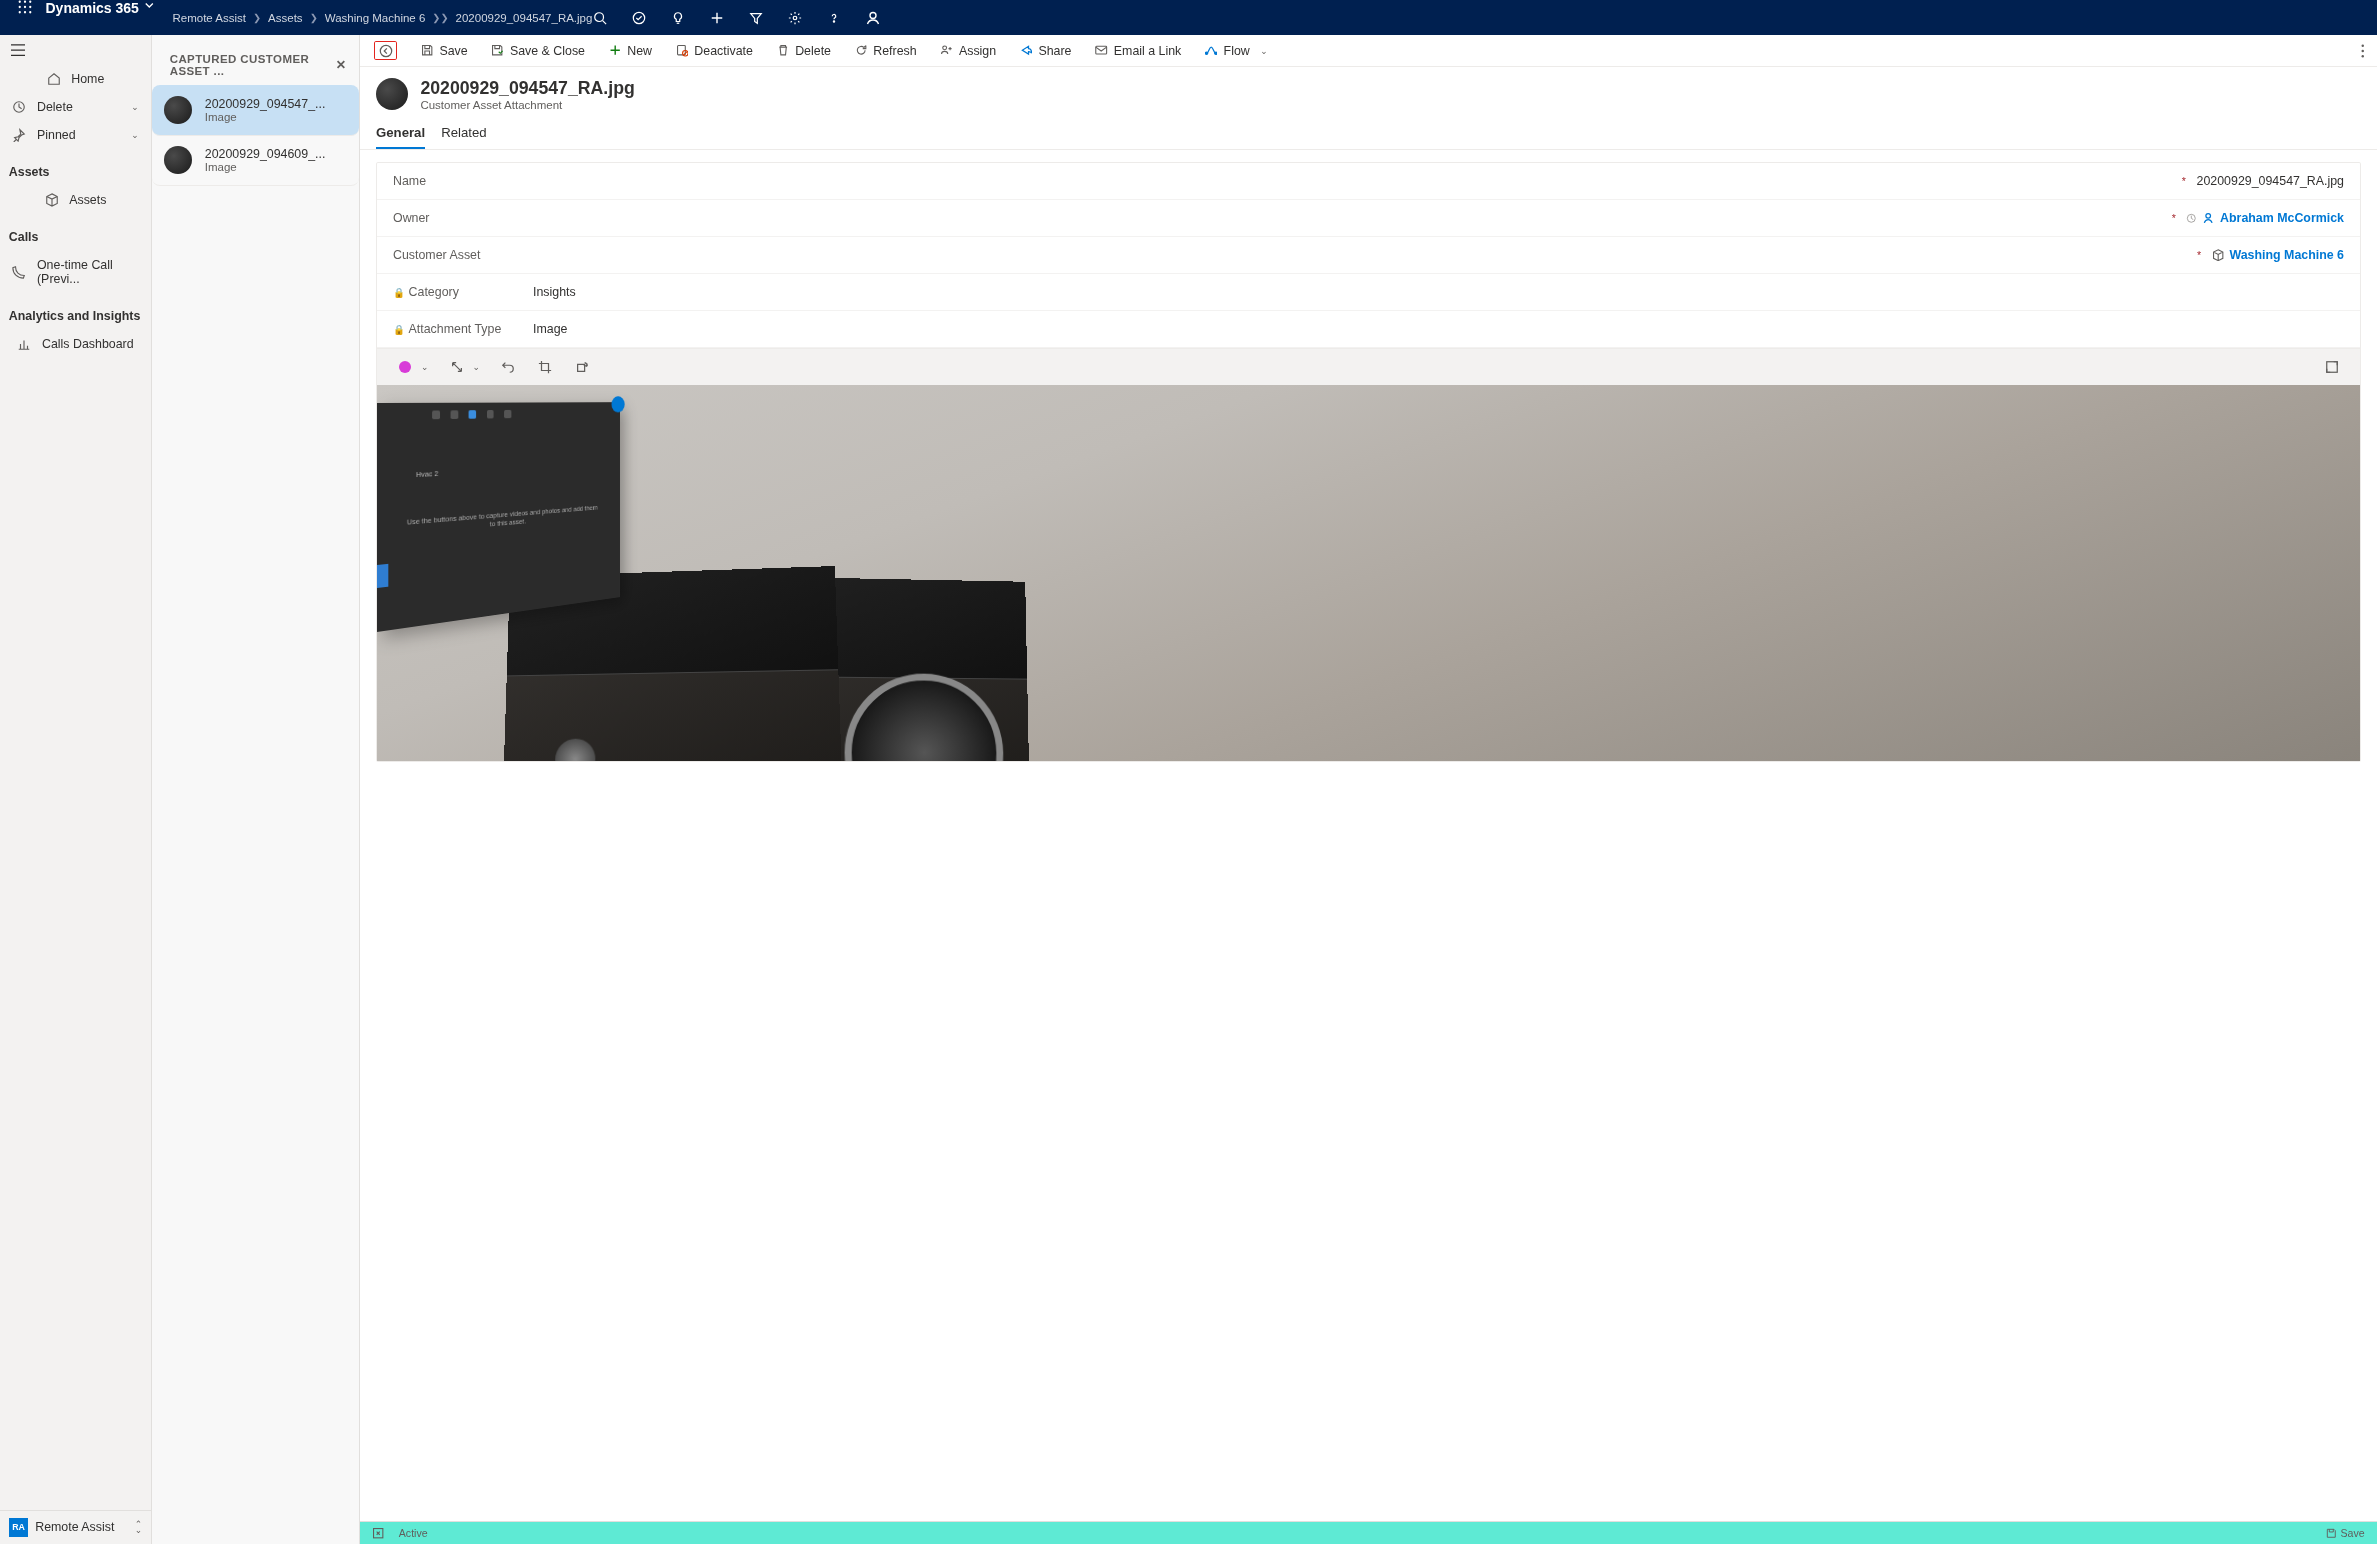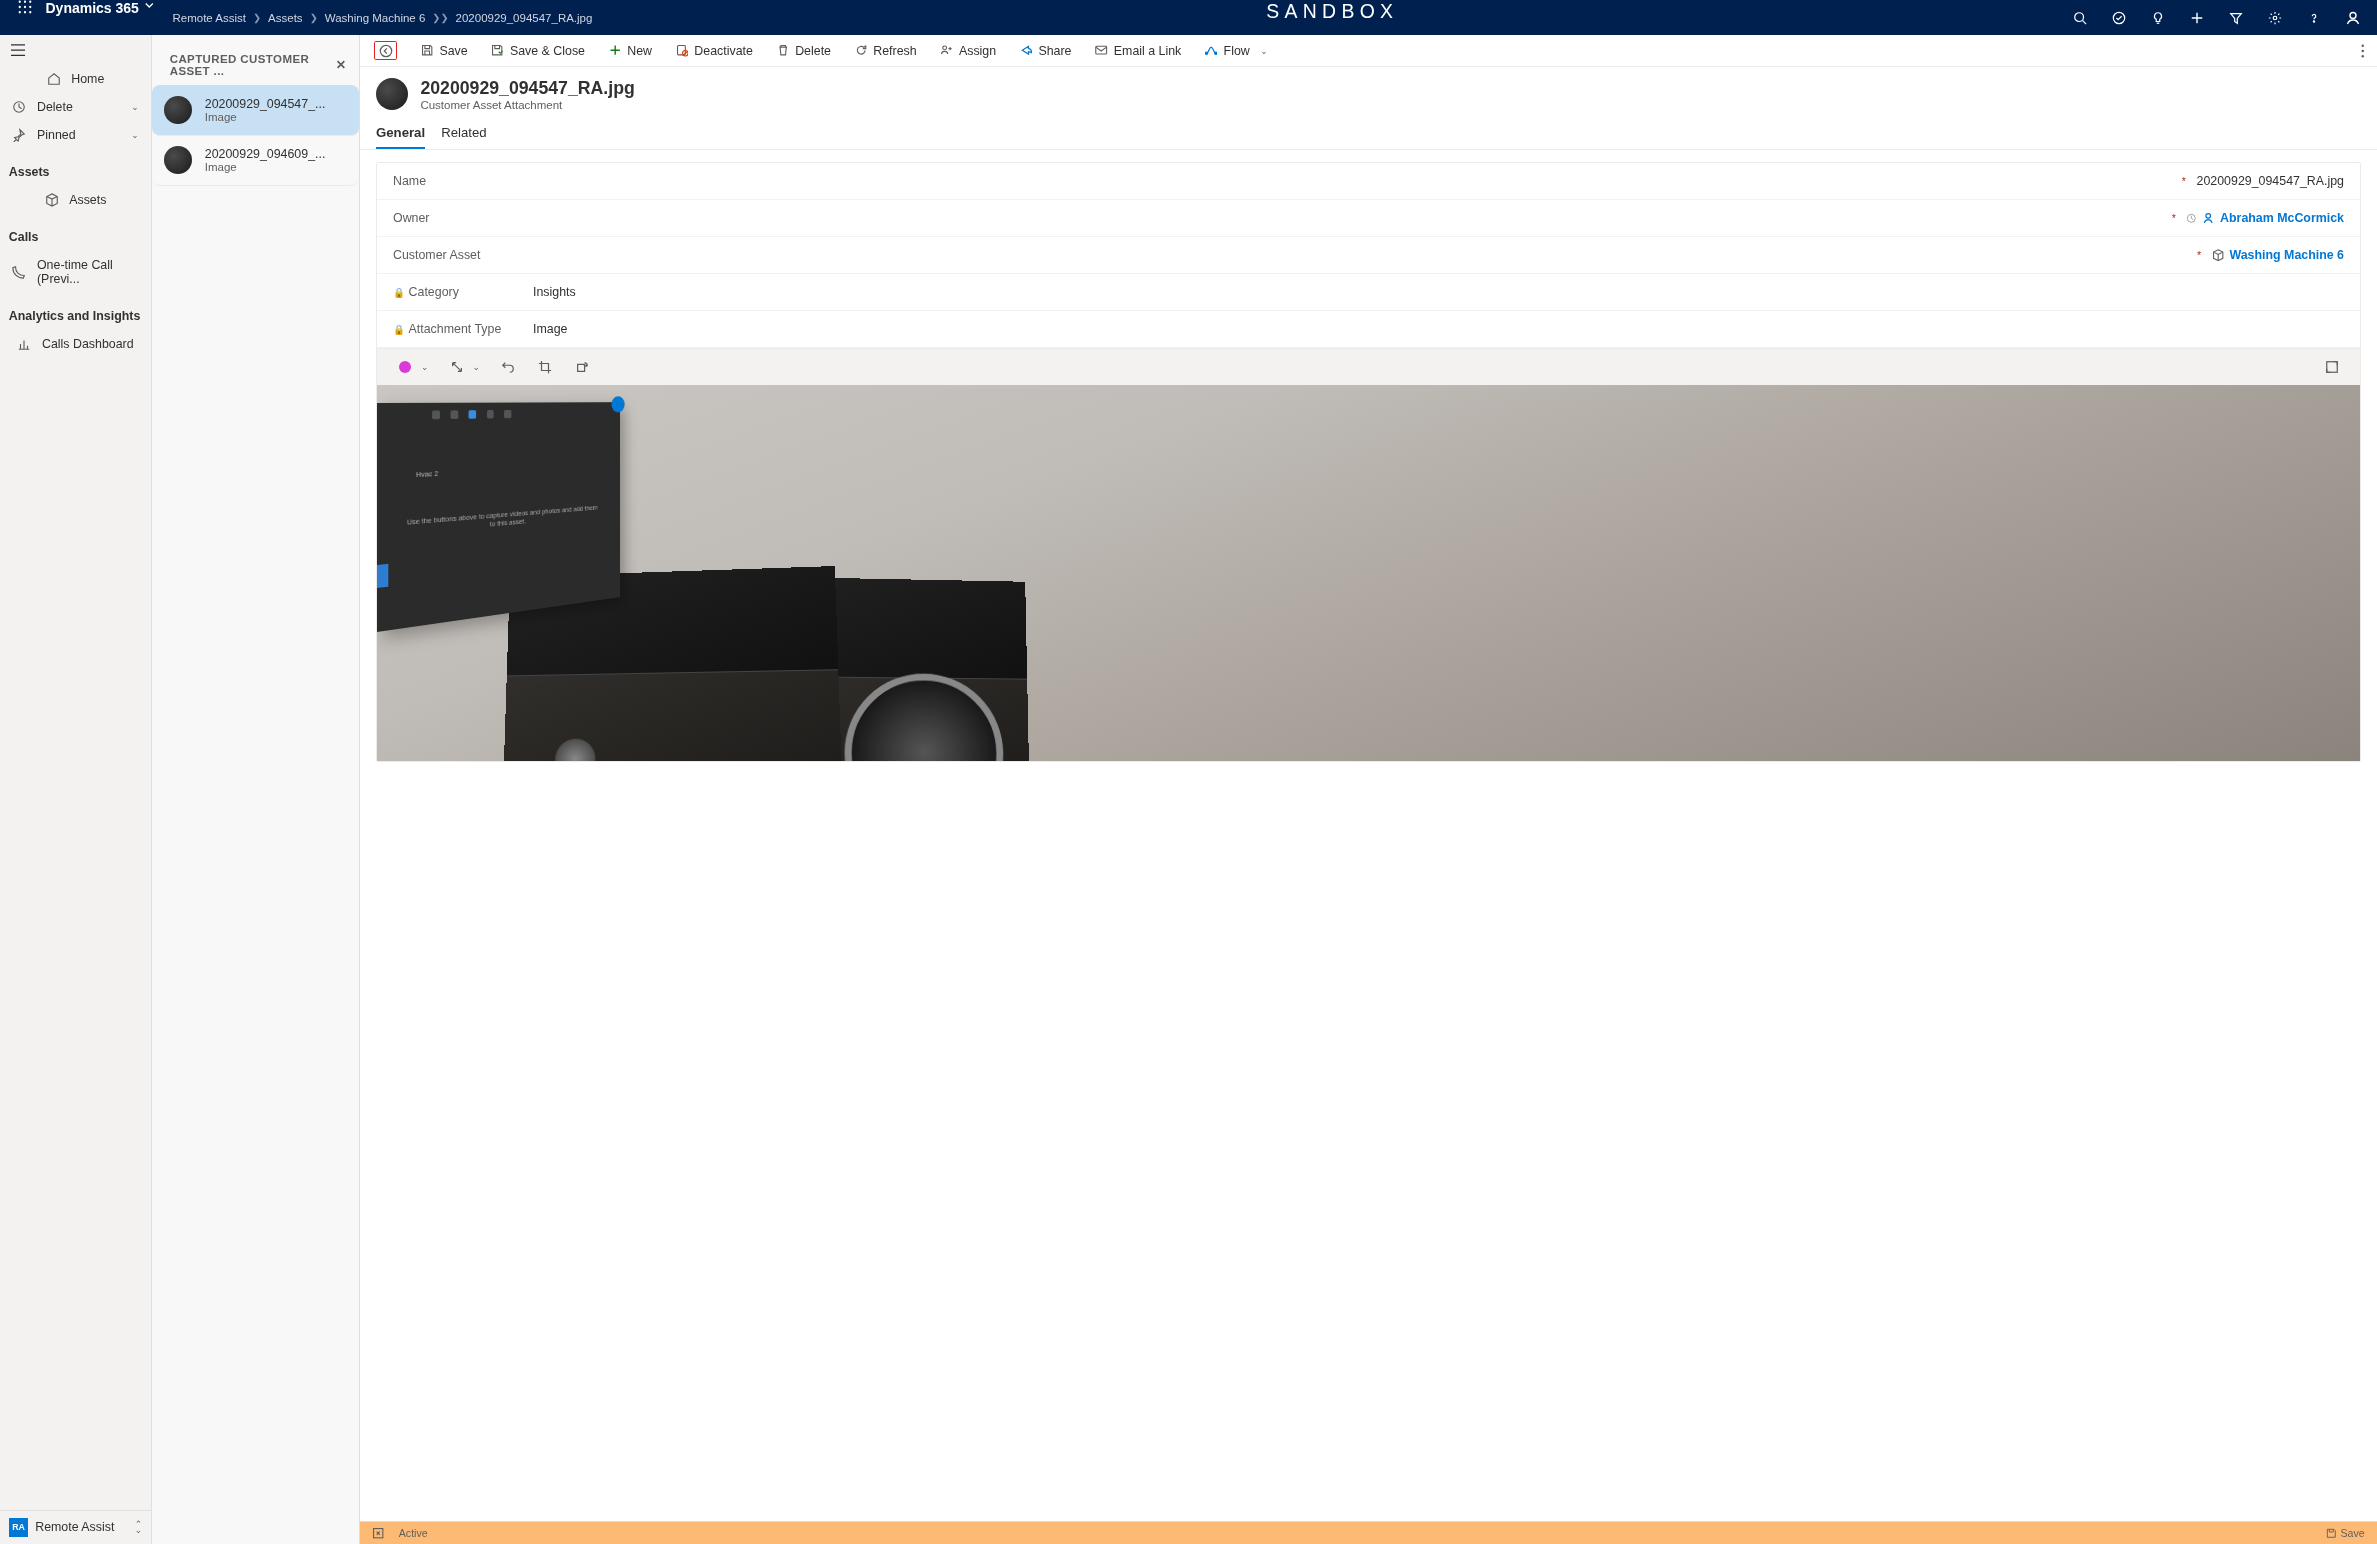--- a/index.html
+++ b/index.html
@@ -92,21 +92,21 @@
   .image-preview .washer1 { left: 124px; bottom: -71px; width: 335px; height: 265px; background: linear-gradient(160deg, #3a3734, #1a1816); transform: perspective(706px) rotateX(8deg) rotateY(-6deg); }
   .image-preview .washer2 { left: 371px; bottom: -71px; width: 282px; height: 256px; background: linear-gradient(160deg, #3a3734, #1a1816); transform: perspective(706px) rotateX(6deg) rotateY(4deg); }
   .image-preview .washer .lid { position:absolute; top:0; left:0; right:0; height:40%; background: linear-gradient(160deg,#222,#111); border-bottom: 1.8px solid #444; }
   .image-preview .washer .dial { position:absolute; width:41px; height:41px; border-radius:50%; background: radial-gradient(circle,#888,#333); }
   .image-preview .washer1 .dial { bottom: 53px; left: 53px; }
   .image-preview .washer2 .door { position:absolute; bottom:0; right:26.5px; width:159px; height:159px; border-radius:50%; background: radial-gradient(circle,#555 0%, #222 60%, #000 100%); border: 7px solid #888; }
   .image-preview .washer .brand-text { position:absolute; color:#ccc; font-size:8.8px; letter-spacing:1.8px; }
   .image-preview .washer2 .brand-text { top: 50%; left: 26.5px; }
 
   
-  .statusbar { height: 23px; background: #fdba74; border-top: 0.9px solid #e1dfdd; display: flex; align-items: center; padding: 0 12.4px; font-size: 10.6px; color: #605e5c; gap: 14px; }
+  .statusbar { height: 23px; background: #5eead4; border-top: 0.9px solid #e1dfdd; display: flex; align-items: center; padding: 0 12.4px; font-size: 10.6px; color: #605e5c; gap: 14px; }
   .statusbar .spacer { flex: 1; }
   .statusbar .sbtn { display: flex; align-items: center; gap: 3.5px; cursor: pointer; }
 </style>
 </head>
 <body>
 
 <div class="topnav">
   <div class="waffle">
     <svg width="14" height="14" viewBox="0 0 16 16" fill="currentColor">
         <circle cx="2" cy="2" r="1.3"></circle>
@@ -128,21 +128,20 @@
   </div>
   <div class="breadcrumbs">
     <span class="crumb">Remote Assist</span>
     <span class="sep">❯</span>
     <span class="crumb">Assets</span>
     <span class="sep">❯</span>
     <span class="crumb">Washing Machine 6</span>
     <span class="sep">❯❯</span>
     <span class="crumb">20200929_094547_RA.jpg</span>
   </div>
-  <div class="sandbox">SANDBOX</div>
   <div class="topnav-right">
     <div class="ticon">
         <svg width="14" height="14" viewBox="0 0 16 16" fill="none" stroke="currentColor" stroke-width="1.4">
           <circle cx="7" cy="7" r="5"></circle>
           <path d="M11 11l4 4"></path>
         </svg>
       </div>
     <div class="ticon">
         <svg width="14" height="14" viewBox="0 0 16 16" fill="none" stroke="currentColor" stroke-width="1.4">
           <circle cx="8" cy="8" r="6.5"></circle>

